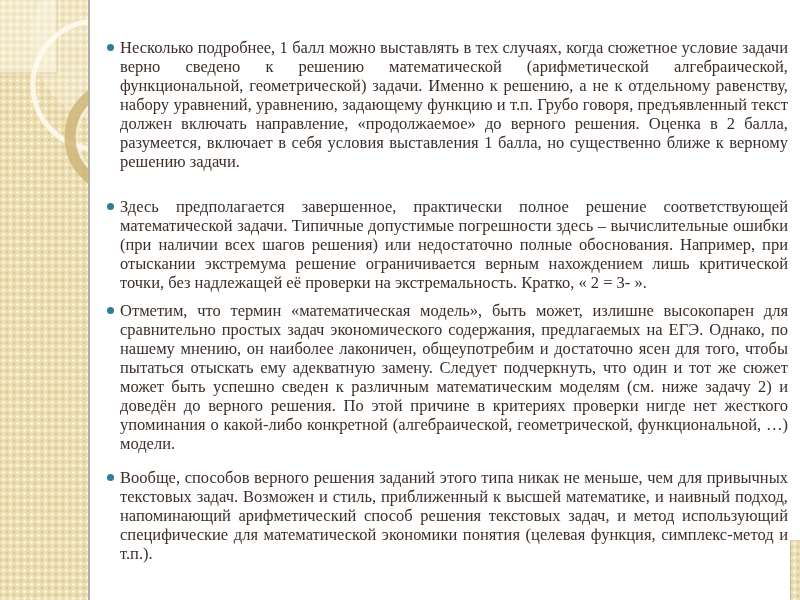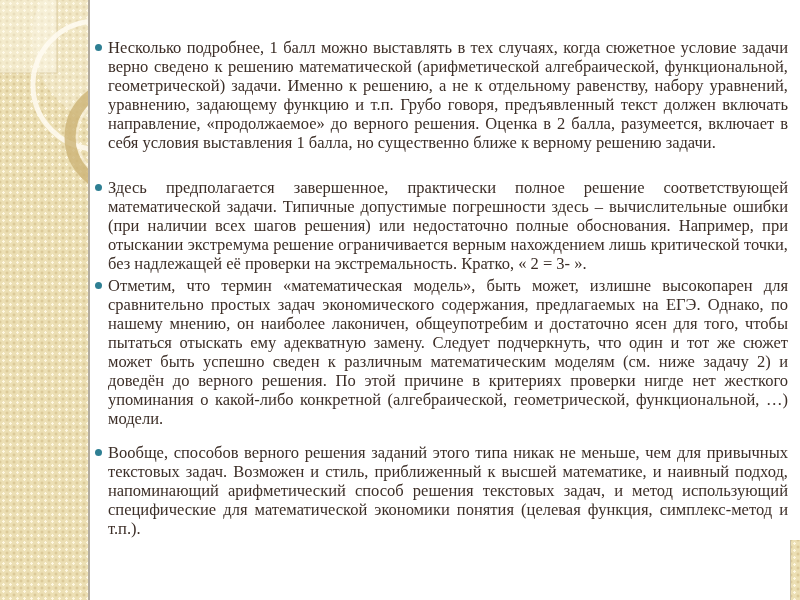--- a/index.html
+++ b/index.html
@@ -10,31 +10,31 @@
       radial-gradient(circle, rgba(255,249,228,0.95) 1px, rgba(0,0,0,0) 1.5px),
       radial-gradient(circle, rgba(196,172,116,0.55) 1px, rgba(0,0,0,0) 1.5px);
     background-size:7px 7px, 7px 7px;
     background-position:0 0, 3.5px 3.5px;
     font-family:"Liberation Serif", serif;
   }
   .sidebar { position:absolute; left:0; top:0; width:88px; height:600px; overflow:hidden; }
   .content {
     position:absolute; left:88px; top:0; width:712px; height:600px;
     background:#ffffff; border-left:2px solid #b3aca0; box-sizing:border-box;
-    padding:38px 12px 0 4px;
+    padding:38px 12px 0 16px;
   }
   ul.bullets { margin:0; padding:0; list-style:none; }
   ul.bullets li {
     position:relative; padding-left:14px;
     text-align:justify;
     font-size:16.5px; line-height:19px;
     color:#3c2e27;
   }
   ul.bullets li:nth-child(1){ margin-bottom:26px; }
-  ul.bullets li:nth-child(2){ margin-bottom:3px; }
+  ul.bullets li:nth-child(2){ margin-bottom:9px; }
   ul.bullets li:nth-child(3){ margin-bottom:15px; }
   .bullet {
     position:absolute; left:1px; top:6px; width:7px; height:7px;
     border-radius:50%; background:#2e7f93;
   }
   .corner-texture {
     position:absolute; right:0; bottom:0; width:9px; height:60px;
     background-color:#ecdfb4;
     background-image:
       radial-gradient(circle, rgba(255,249,228,0.95) 1px, rgba(0,0,0,0) 1.5px),

